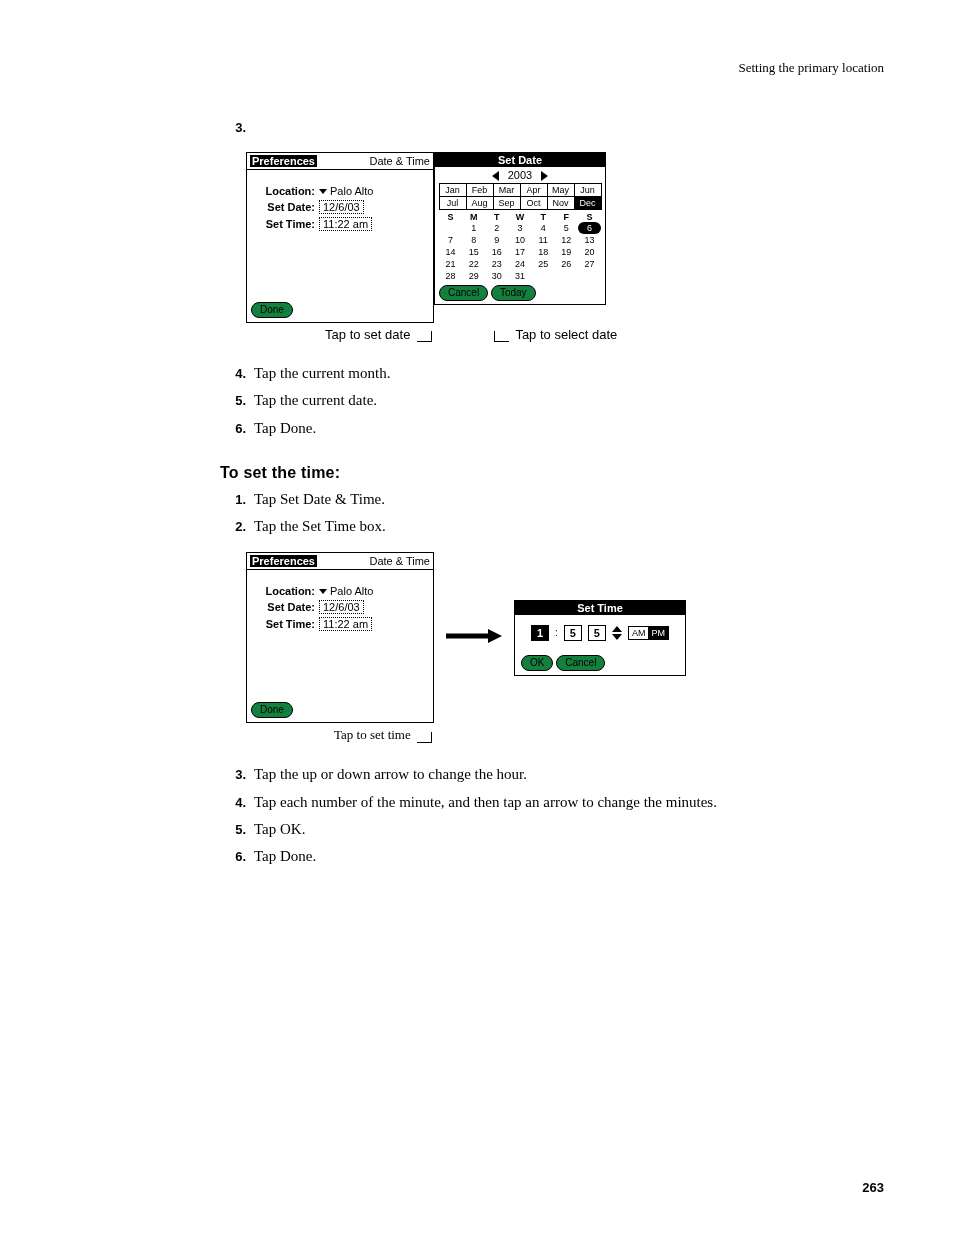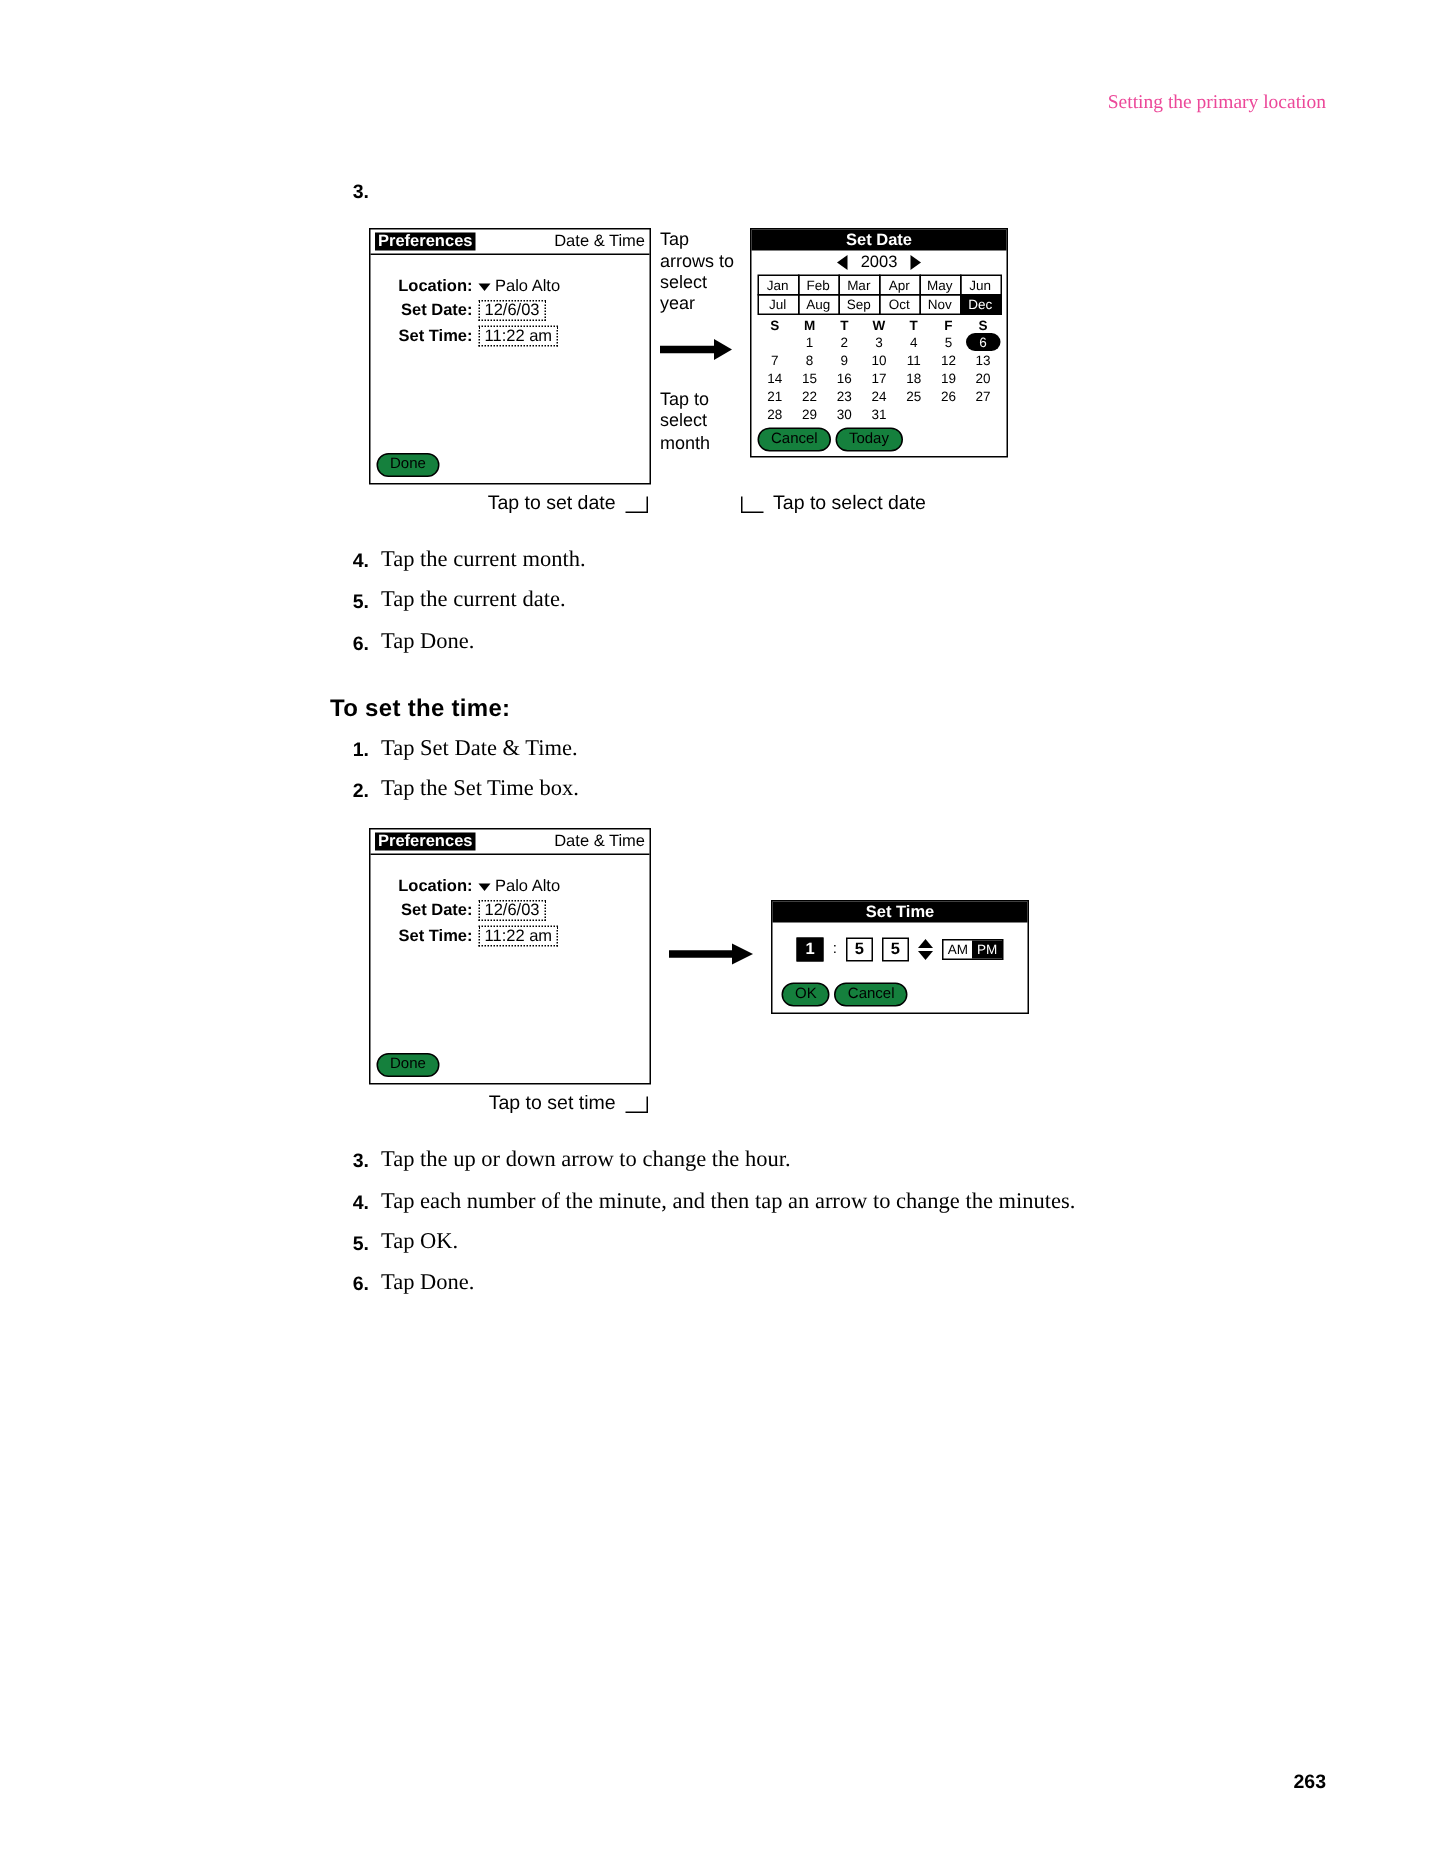--- a/index.html
+++ b/index.html
@@ -12,21 +12,21 @@
   .page{
     width:954px;
     height:1235px;
     position:relative;
     box-sizing:border-box;
     padding:60px 70px 60px 70px;
   }
   .running-head{
     text-align:right;
     font-size:13px;
-    color:#ec4899;
+    color:#000000;
     margin-bottom:40px;
     font-family:Georgia, serif;
   }
   .content{
     margin-left:150px;
   }
   ol.steps{
     list-style:none;
     padding:0;
     margin:0 0 14px 0;
@@ -316,32 +316,20 @@
             <div class="prefs-line">
               <span class="lbl">Set Time:</span>
               <span class="dotted-box">11:22 am</span>
             </div>
           </div>
           <div class="prefs-footer">
             <span class="pill-button">Done</span>
           </div>
         </div>
 
-        <div style="display:flex;flex-direction:column;justify-content:space-between;margin-left:6px;">
-          <div class="callouts">
-            <div>Tap arrows to select year</div>
-            <div style="margin-top:4px;">
-              <svg width="48" height="18">
-                <line x1="0" y1="9" x2="36" y2="9" stroke="#000" stroke-width="5"></line>
-                <polygon points="36,2 48,9 36,16" fill="#000"></polygon>
-              </svg>
-            </div>
-            <div>Tap to select month</div>
-          </div>
-        </div>
 
         <div class="setdate" id="setdate-panel">
           <div class="panel-title">Set Date</div>
           <div class="year-row">
             <span class="tri-left"></span>
             <span>2003</span>
             <span class="tri-right"></span>
           </div>
           <div class="month-grid" id="month-grid">
               <span>Jan</span>
@@ -512,21 +500,21 @@
               <span class="sel">PM</span>
             </span>
           </div>
           <div class="settime-footer">
             <span class="pill-button">OK</span>
             <span class="pill-button">Cancel</span>
           </div>
         </div>
       </div>
       <div class="row" style="margin-top:4px;">
-        <div style="width:186px;text-align:right;" class="caption">
+        <div style="width:186px;text-align:right;font-family:Liberation Serif, serif;" class="caption">
           <span>Tap to set time</span>
           <span class="elbow"></span>
         </div>
       </div>
     </div>
 
     <ol class="steps" id="steps-d">
         <li>
           <span class="num">3.</span>
           <span class="txt">Tap the up or down arrow to change the hour.</span>

